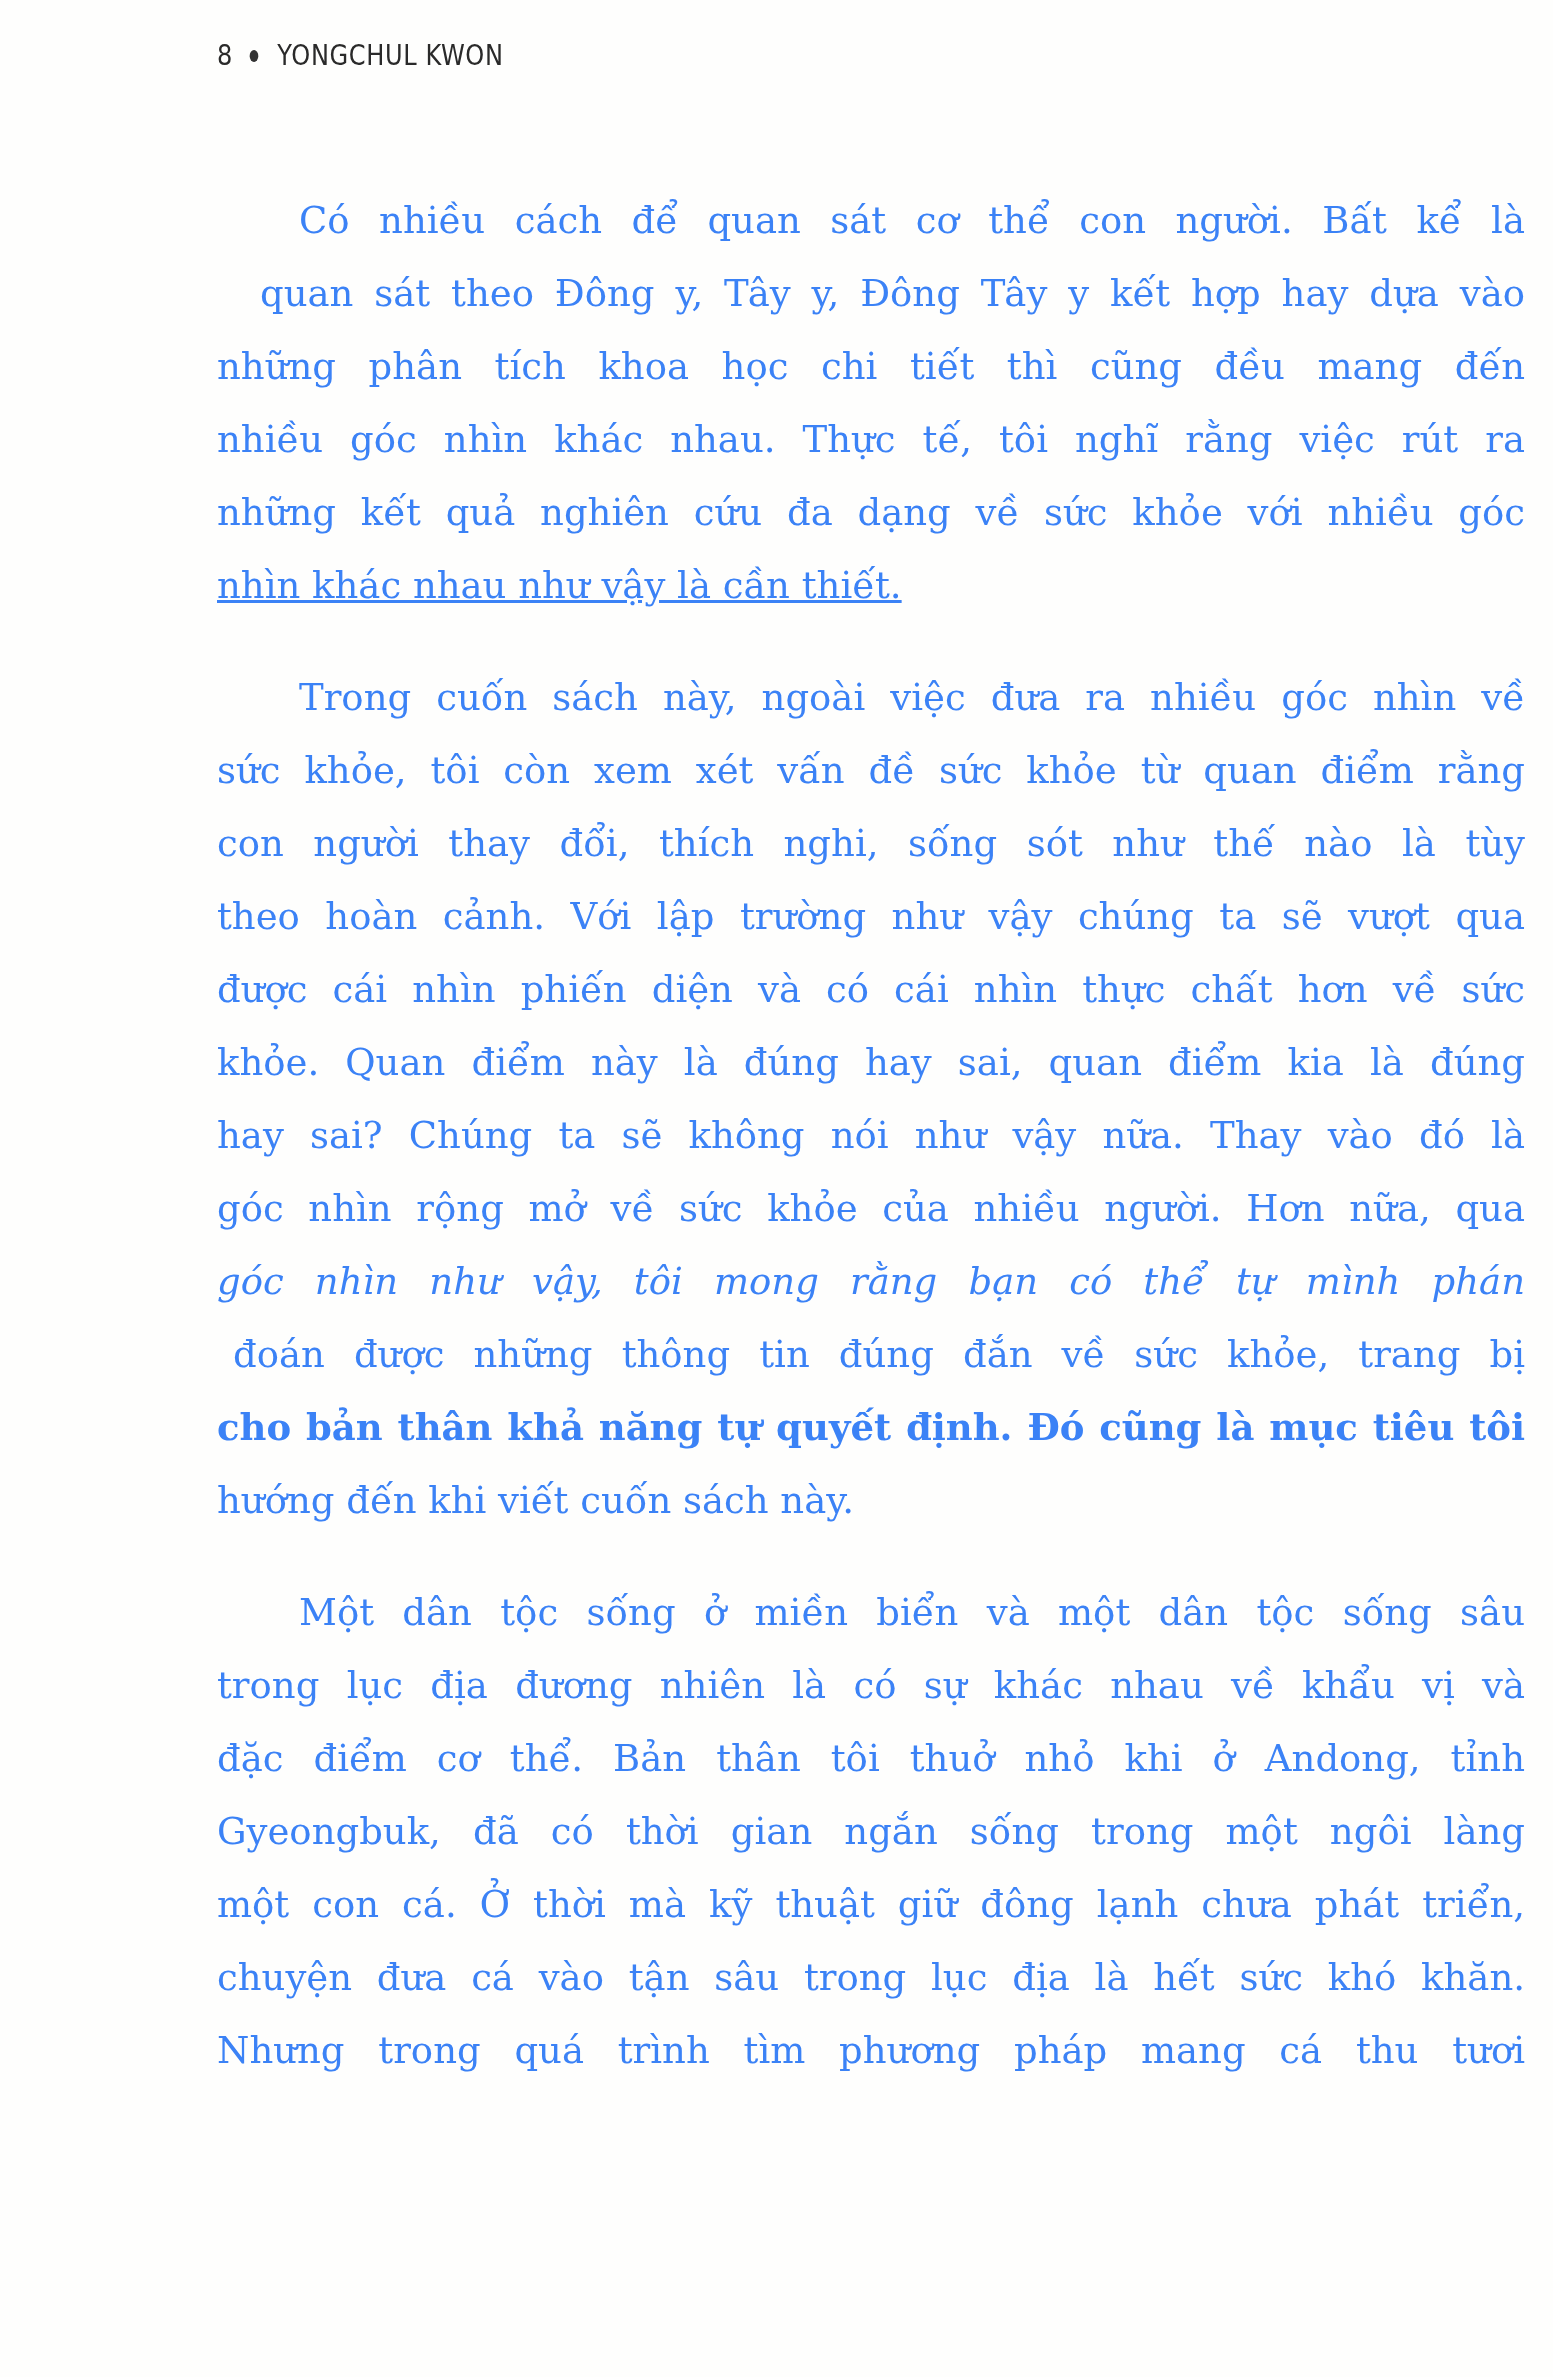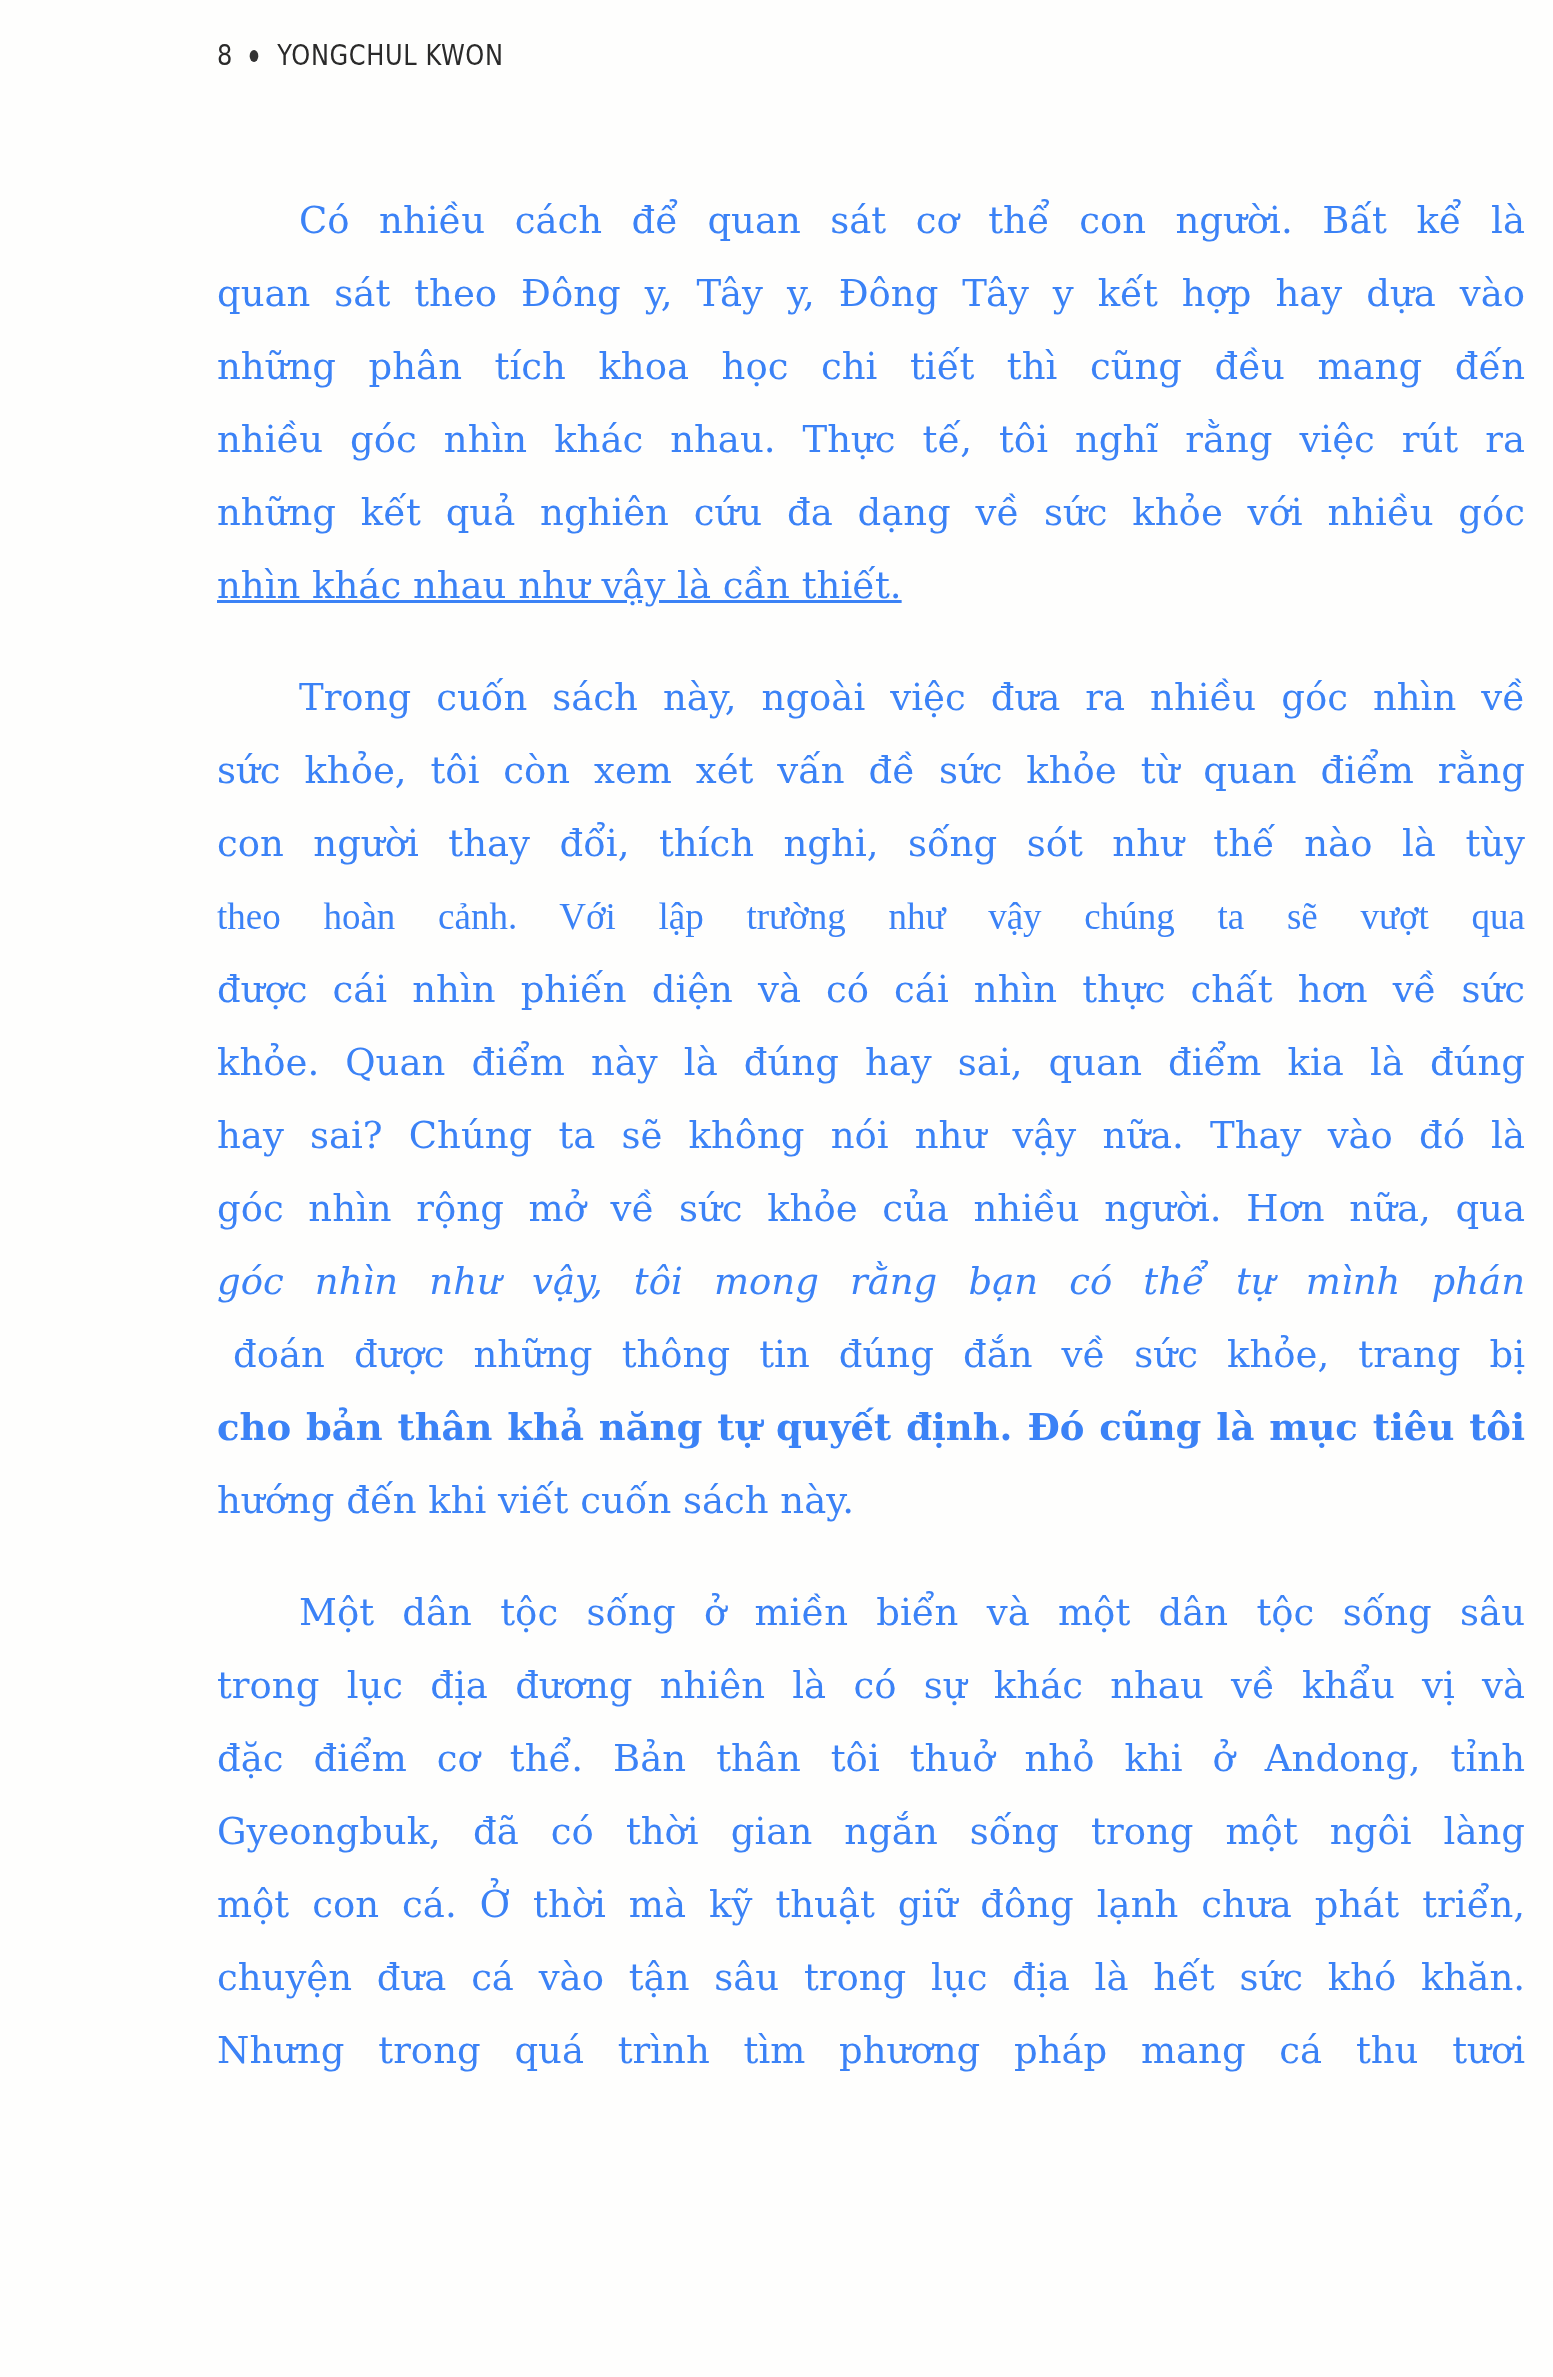--- a/index.html
+++ b/index.html
@@ -72,32 +72,32 @@
   <div class="running-head">
     <span class="folio">8</span>
     <span class="bullet"></span>
     <span class="author">YONGCHUL KWON</span>
   </div>
 
   <div class="body-text">
 
     <div class="para">
       <span class="line first" style="display: block;">Có nhiều cách để quan sát cơ thể con người. Bất kể là</span>
-      <span class="line" style="display: block;">quan sát theo Đông y, Tây y, Đông Tây y kết hợp hay dựa vào</span>
+      <span class="line" style="display: block; margin-left: 43px;">quan sát theo Đông y, Tây y, Đông Tây y kết hợp hay dựa vào</span>
       <span class="line" style="display: block;">những phân tích khoa học chi tiết thì cũng đều mang đến</span>
       <span class="line" style="display: block;">nhiều góc nhìn khác nhau. Thực tế, tôi nghĩ rằng việc rút ra</span>
       <span class="line" style="display: block;">những kết quả nghiên cứu đa dạng về sức khỏe với nhiều góc</span>
       <span class="line last" style="display: block; text-decoration: underline;">nhìn khác nhau như vậy là cần thiết.</span>
     </div>
 
     <div class="para">
       <span class="line first" style="display: block;">Trong cuốn sách này, ngoài việc đưa ra nhiều góc nhìn về</span>
       <span class="line" style="display: block;">sức khỏe, tôi còn xem xét vấn đề sức khỏe từ quan điểm rằng</span>
       <span class="line" style="display: block;">con người thay đổi, thích nghi, sống sót như thế nào là tùy</span>
-      <span class="line" style="display: block; font-family: Liberation Serif, serif;">theo hoàn cảnh. Với lập trường như vậy chúng ta sẽ vượt qua</span>
+      <span class="line" style="display: block;">theo hoàn cảnh. Với lập trường như vậy chúng ta sẽ vượt qua</span>
       <span class="line" style="display: block;">được cái nhìn phiến diện và có cái nhìn thực chất hơn về sức</span>
       <span class="line" style="display: block;">khỏe. Quan điểm này là đúng hay sai, quan điểm kia là đúng</span>
       <span class="line" style="display: block;">hay sai? Chúng ta sẽ không nói như vậy nữa. Thay vào đó là</span>
       <span class="line" style="display: block;">góc nhìn rộng mở về sức khỏe của nhiều người. Hơn nữa, qua</span>
       <span class="line" style="display: block; font-style: italic;">góc nhìn như vậy, tôi mong rằng bạn có thể tự mình phán</span>
       <span class="line" style="display: block; margin-left: 16px;">đoán được những thông tin đúng đắn về sức khỏe, trang bị</span>
       <span class="line" style="display: block; font-weight: bold;">cho bản thân khả năng tự quyết định. Đó cũng là mục tiêu tôi</span>
       <span class="line last" style="display: block;">hướng đến khi viết cuốn sách này.</span>
     </div>
 

